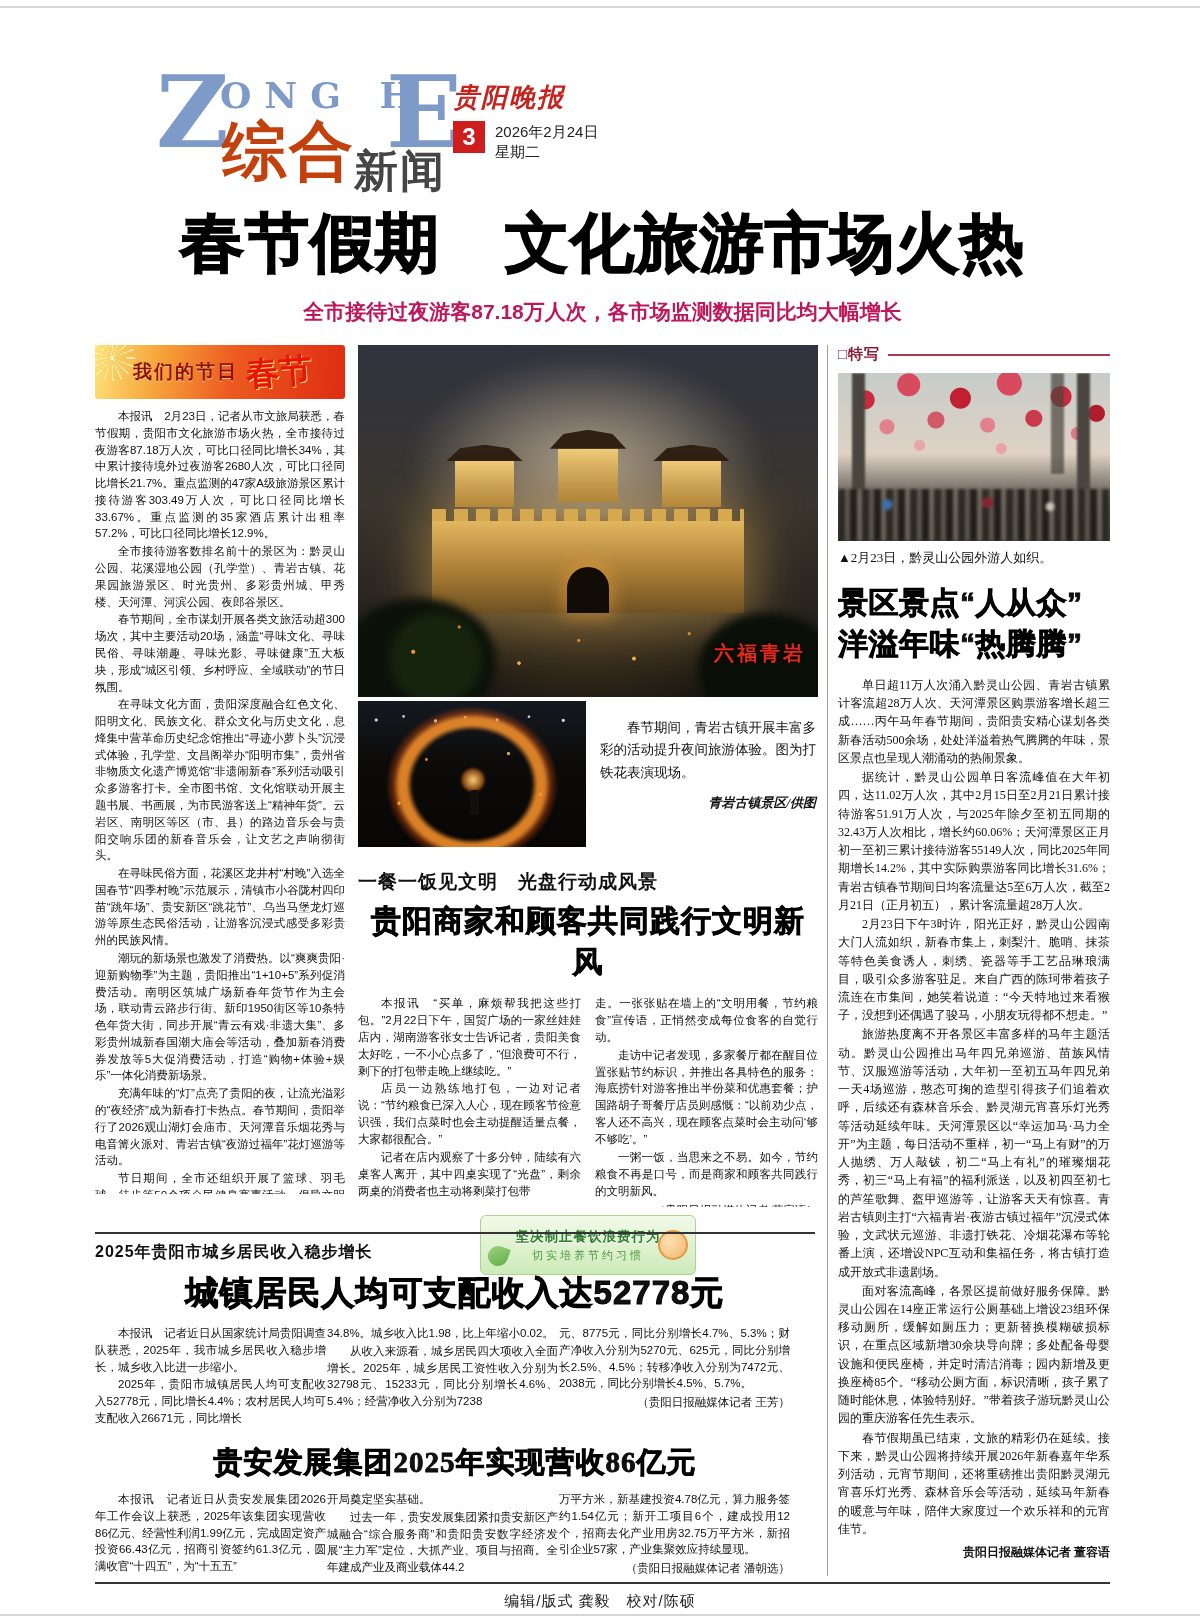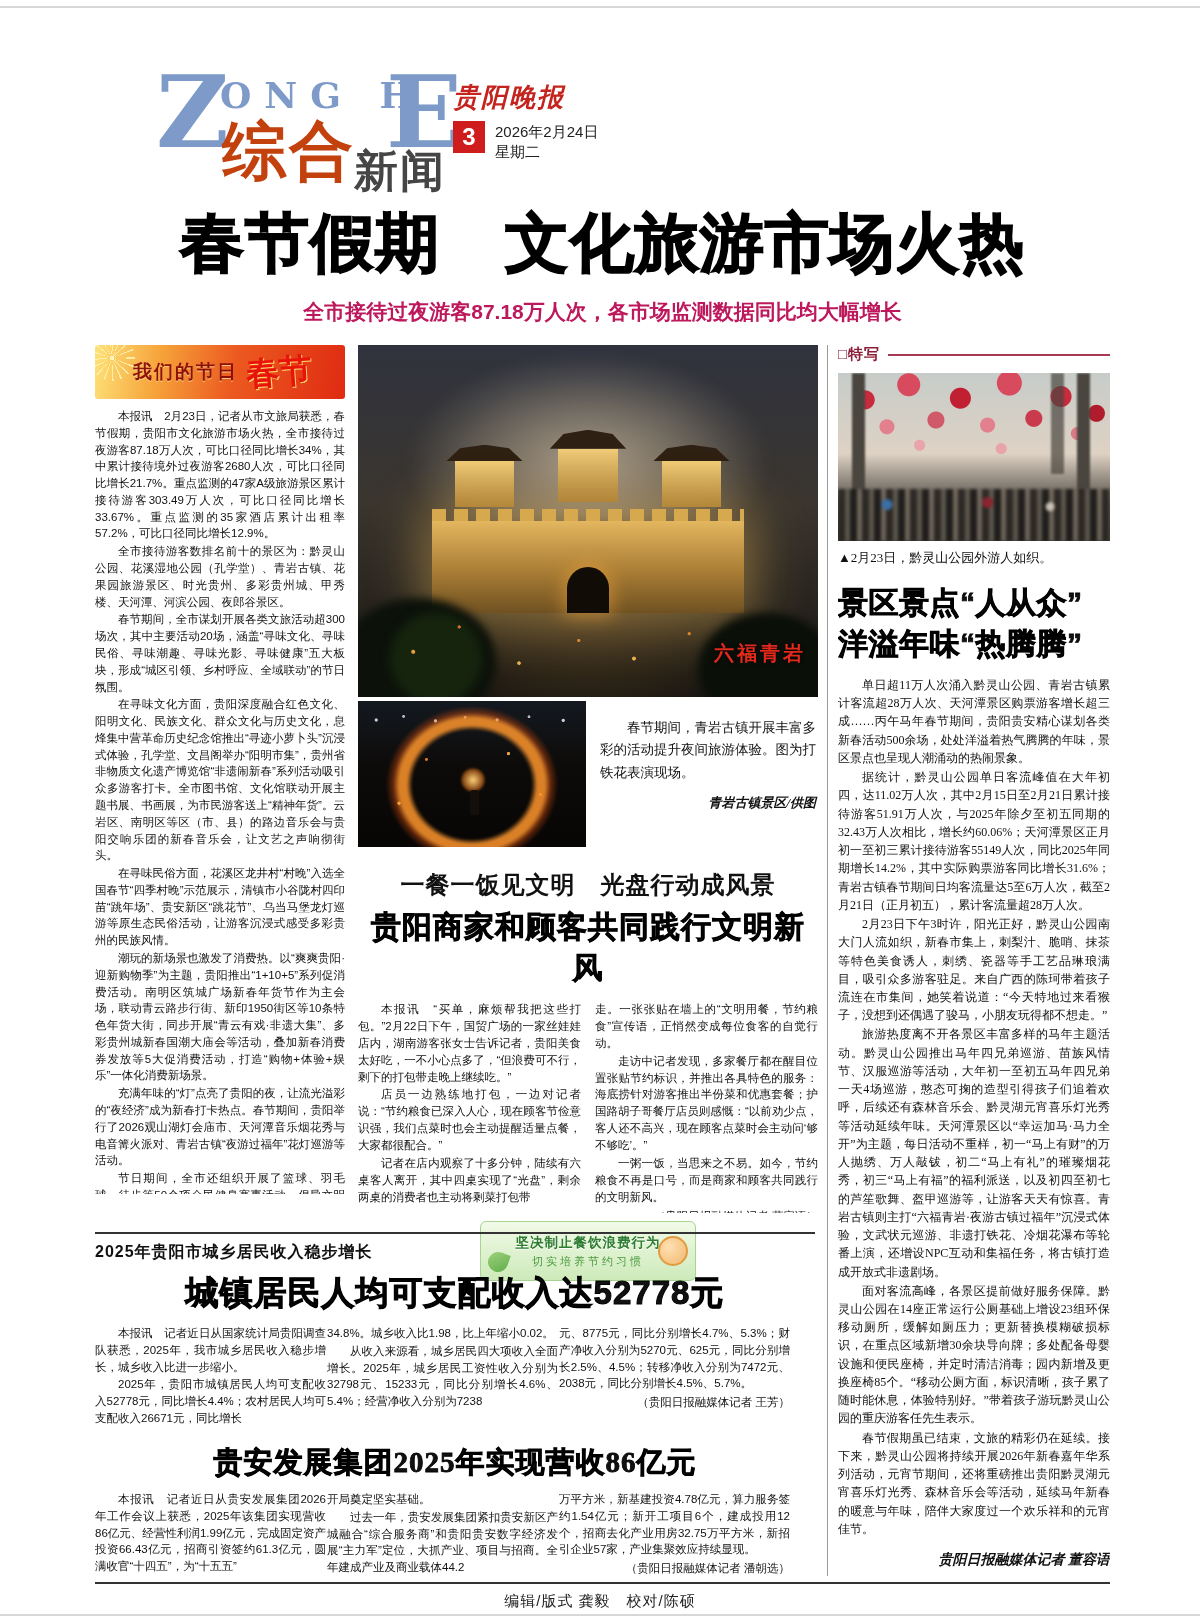--- a/index.html
+++ b/index.html
@@ -96,21 +96,21 @@
                radial-gradient(circle at 30% 40%,rgba(255,140,40,.85) 0 1.1px,transparent 1.8px),
                radial-gradient(circle at 66% 36%,rgba(255,180,70,.9) 0 1.3px,transparent 2px),
                radial-gradient(circle at 80% 64%,rgba(255,150,45,.85) 0 1.2px,transparent 2px);}
   .ph-fire .figure{position:absolute;left:49%;bottom:22%;width:9px;height:25px;background:#140f0a;border-radius:3px 3px 1px 1px;}
   .ph-fire .glow{position:absolute;left:45%;bottom:38%;width:24px;height:24px;border-radius:50%;filter:blur(1px);
     background:radial-gradient(circle,#ffd27a,rgba(255,130,30,.5) 60%,transparent 78%);}
   .cap-box{padding:16px 2px 0 14px;font-family:"Liberation Serif","DejaVu Serif",serif;}
   .cap-box .cap{font-size:13.5px;line-height:1.65;text-indent:2em;text-align:justify;}
   .cap-box .credit{margin-top:10px;text-align:right;font-size:13px;font-style:italic;font-weight:bold;}
 
-  .c-kicker{margin-top:22px;text-align:center;font-size:24px;font-weight:900;letter-spacing:1px;}
+  .c-kicker{margin-top:22px;font-size:19px;font-weight:900;letter-spacing:1px;}
   .c-headline{margin-top:6px;text-align:center;font-size:30px;font-weight:900;letter-spacing:1px;
               font-family:"Liberation Serif","DejaVu Serif",serif;-webkit-text-stroke:.8px #000;}
   .c-cols{display:flex;gap:14px;margin-top:12px;font-size:11.5px;line-height:1.47;height:212px;overflow:hidden;}
   .c-cols .ccol{width:223px;}
   .psa{width:214px;height:58px;margin:8px auto 0;position:relative;overflow:hidden;border:1px solid #a8d491;border-radius:6px;
        background:linear-gradient(180deg,#f2fae9,#cdeab9);display:flex;flex-direction:column;align-items:center;justify-content:center;}
   .psa .l1{color:#2e7d32;font-weight:900;font-size:13.5px;letter-spacing:1px;text-shadow:0 1px 0 #fff;}
   .psa .l2{color:#4b9a3f;font-size:11px;letter-spacing:3px;margin-top:2px;}
   .psa .face{position:absolute;right:7px;top:14px;width:26px;height:26px;border-radius:50%;border:2px solid #e09c3f;
        background:radial-gradient(circle at 35% 35%,#ffe0b3,#f2b76e);}
@@ -143,21 +143,21 @@
   .ph-lant .crowd{position:absolute;left:0;right:0;bottom:0;height:31%;filter:blur(1.4px);
     background:radial-gradient(circle at 18% 30%,#3a6ea5 0 5px,transparent 6px),
                radial-gradient(circle at 55% 26%,#8a2430 0 5px,transparent 6px),
                radial-gradient(circle at 78% 34%,#c9c2b6 0 4px,transparent 5px),
                repeating-linear-gradient(90deg,rgba(42,39,35,.95) 0 7px,rgba(92,85,77,.95) 7px 12px,rgba(30,28,25,.95) 12px 19px,rgba(112,102,92,.9) 19px 24px);}
   .feat-cap{margin-top:8px;font-size:13px;text-align:left;color:#111;
             font-family:"Liberation Serif","DejaVu Serif",serif;}
   .feat-hl{margin-top:16px;font-size:30px;font-weight:900;line-height:1.35;letter-spacing:.5px;-webkit-text-stroke:.8px #000;}
   .featcol .btxt{margin-top:12px;font-family:"Liberation Serif","DejaVu Serif",serif;
                  font-size:12px;line-height:1.52;height:868px;overflow:hidden;}
-  .featcol .byline{font-family:"Liberation Serif","DejaVu Serif",serif;font-size:14px;font-weight:bold;margin-top:7px;font-style:italic;}
+  .featcol .byline{font-family:"Liberation Serif","DejaVu Serif",serif;font-size:12px;font-weight:bold;margin-top:0;}
 
   
   .bottom{position:absolute;left:95px;top:1232px;width:720px;border-top:2px solid #333;padding-top:8px;}
   .inc-kicker{font-size:16px;font-weight:900;letter-spacing:1px;}
   .inc-hl{margin-top:8px;text-align:center;font-size:33px;font-weight:900;letter-spacing:1px;-webkit-text-stroke:1px #000;}
   .threecols{display:flex;gap:1px;margin-top:9px;font-size:11.5px;line-height:1.46;overflow:hidden;}
   .threecols .tcol{width:231px;}
   .inc-cols{height:108px;}
   .gui-hl{margin-top:10px;text-align:center;font-size:29px;font-weight:900;letter-spacing:1px;
           font-family:"Liberation Serif","DejaVu Serif",serif;-webkit-text-stroke:.8px #000;}

